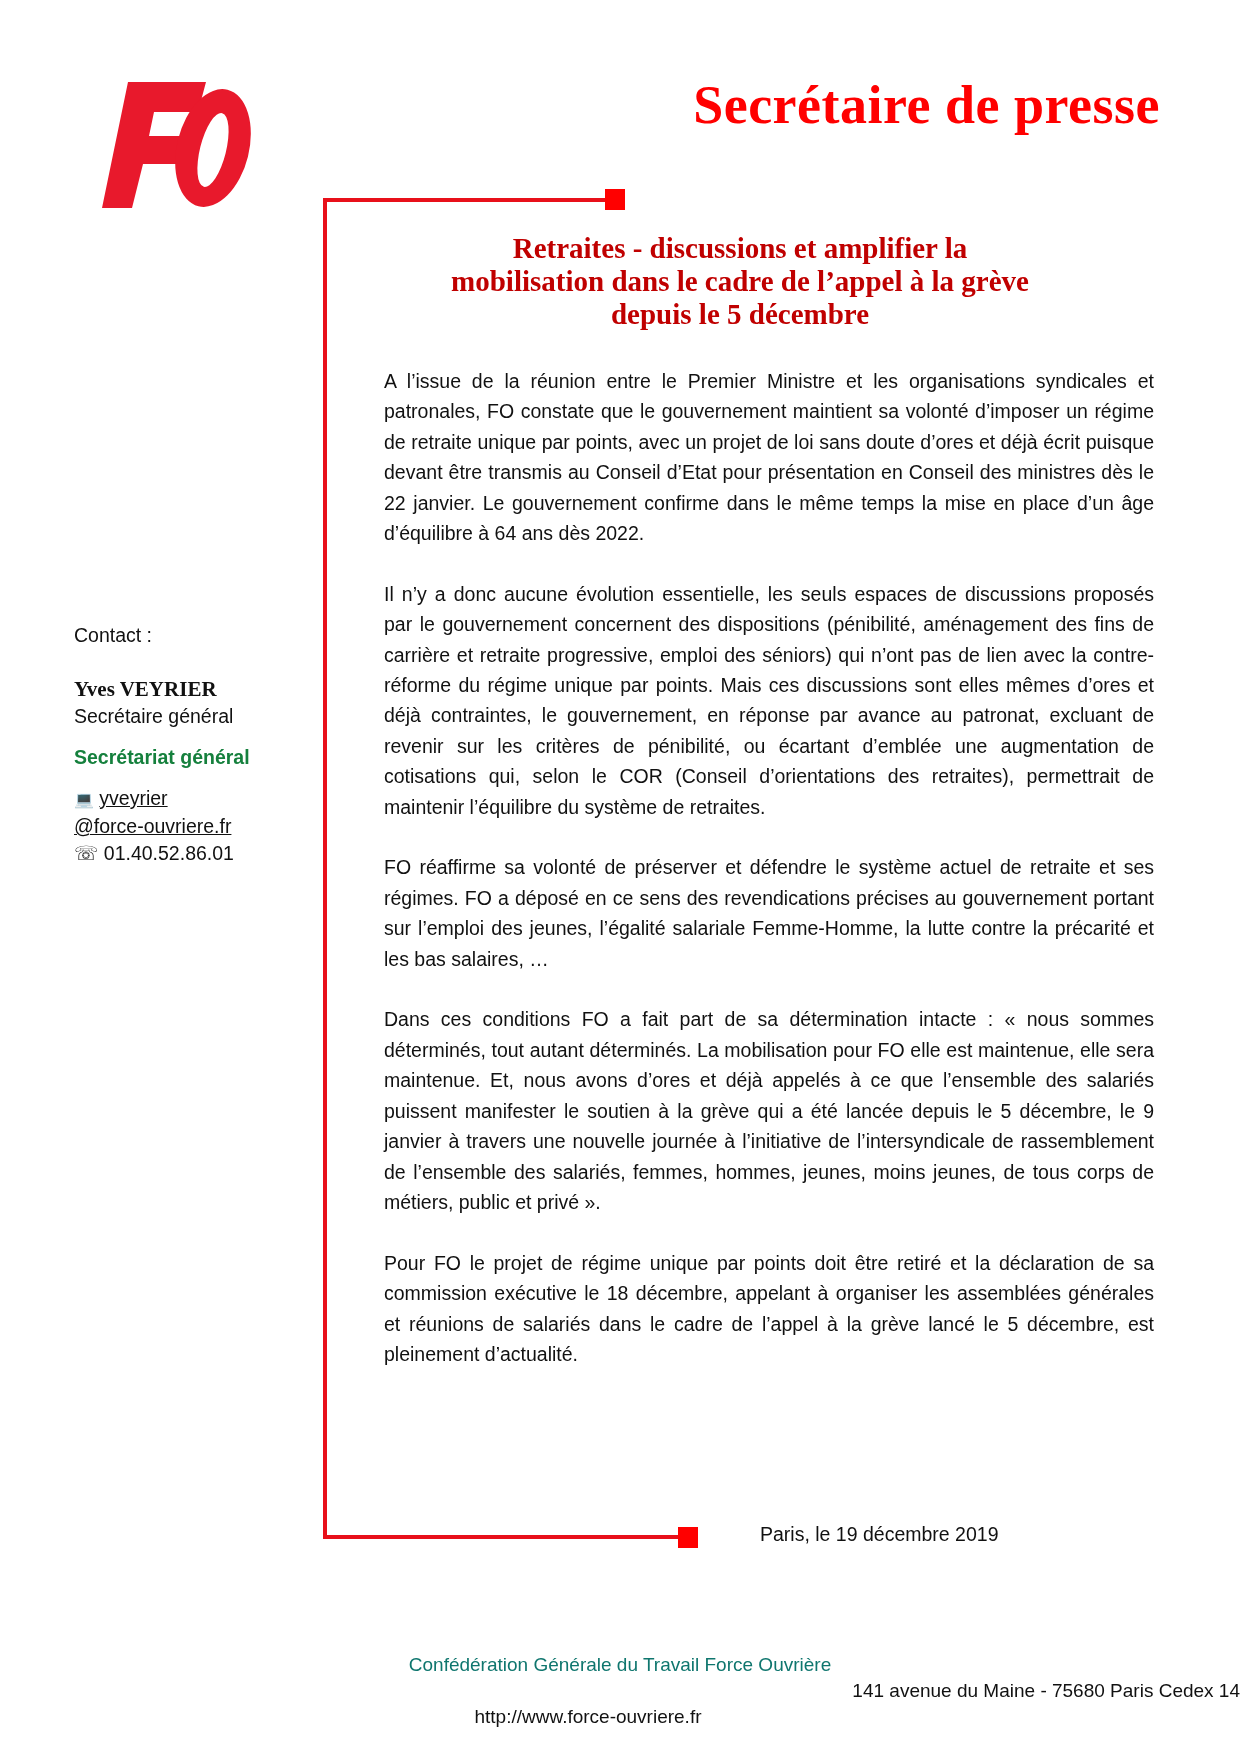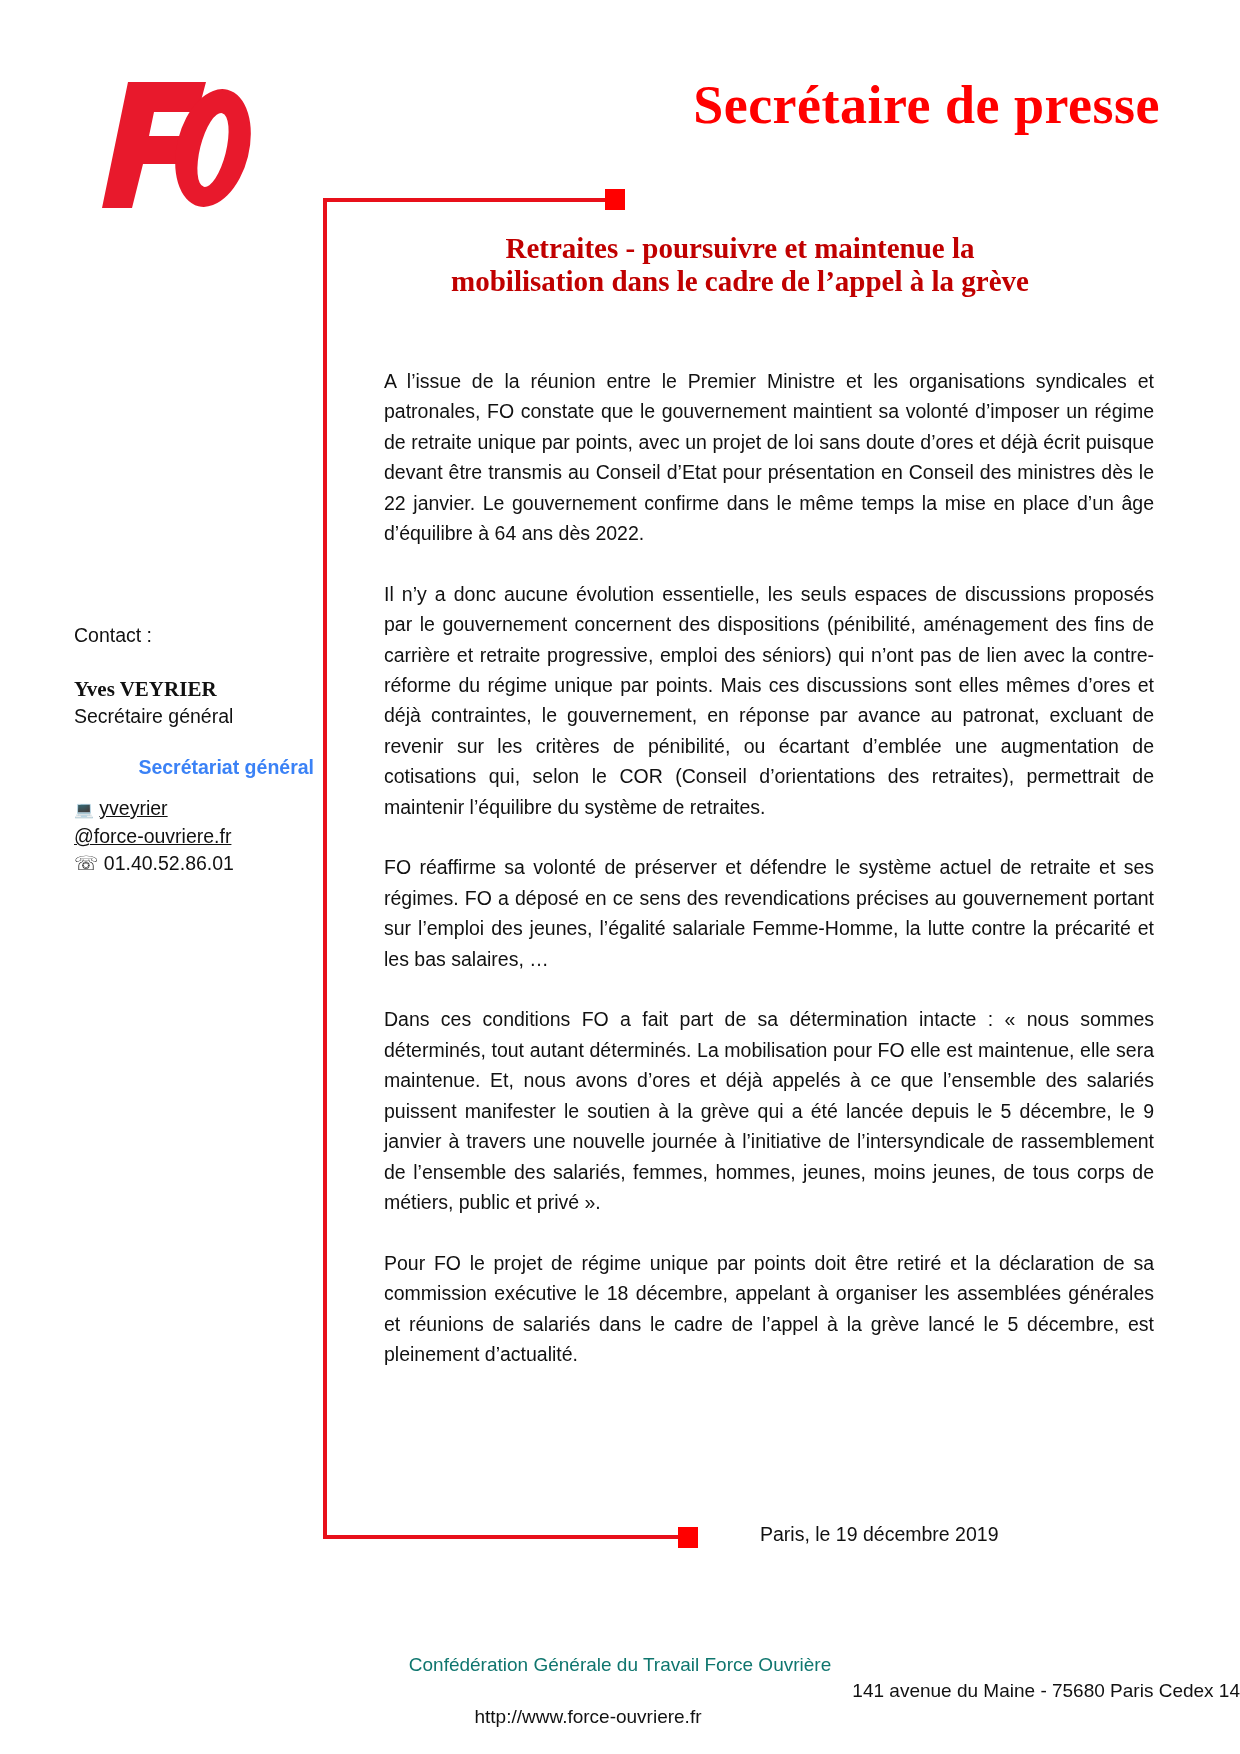--- a/index.html
+++ b/index.html
@@ -12,21 +12,21 @@
   .sq { position:absolute; width:20px; height:21px; background:#ff0000; }
   .sq-top { left:605px; top:189px; }
   .sq-bottom { left:678px; top:1527px; }
   .headline { position:absolute; left:370px; top:232px; width:740px; text-align:center; font-family:"Liberation Serif", serif; font-weight:bold; font-size:29px; line-height:33px; color:#c00000; }
   .body { position:absolute; left:384px; top:366px; width:770px; font-family:"Liberation Sans", sans-serif; font-size:19.5px; line-height:30.4px; text-align:justify; color:#111; }
   .body p { margin:0 0 30.4px 0; }
   .date { position:absolute; left:760px; top:1523px; width:394px; text-align:left; font-size:19.5px; }
   .contact { position:absolute; left:74px; top:622px; width:240px; font-size:19.5px; line-height:27px; }
   .contact .label { margin-bottom:27px; }
   .contact .name { font-family:"Liberation Serif", serif; font-weight:bold; font-size:21px; }
-  .contact .secg { color:#3b82f6; font-weight:bold; margin-top:24px; margin-bottom:14px;text-align:right; }
+  .contact .secg { color:#15803d; font-weight:bold; margin-top:14px; margin-bottom:14px; }
   .contact a { color:#111; text-decoration:underline; }
   .footer { position:absolute; left:0; width:1240px; text-align:center; font-size:19px; }
   .f1 { top:1654px; color:#0f766e; }
   .f2 { top:1680px; color:#111;text-align:right; }
   .f3 { top:1706px; color:#111; padding-right:64px; box-sizing:border-box; }
 </style>
 </head>
 <body>
 
 <div class="logo">
@@ -41,22 +41,23 @@
 
 <div class="press-title">Secrétaire de presse</div>
 
 <div class="frame-top"></div>
 <div class="sq sq-top"></div>
 <div class="frame-left"></div>
 <div class="frame-bottom"></div>
 <div class="sq sq-bottom"></div>
 
 <div class="headline">
-  <div>Retraites - poursuivre et maintenue la</div>
+  <div>Retraites - discussions et amplifier la</div>
   <div>mobilisation dans le cadre de l’appel à la grève</div>
+  <div>depuis le 5 décembre</div>
 </div>
 
 <div class="body">
   <p>A l’issue de la réunion entre le Premier Ministre et les organisations syndicales et patronales, FO constate que le gouvernement maintient sa volonté d’imposer un régime de retraite unique par points, avec un projet de loi sans doute d’ores et déjà écrit puisque devant être transmis au Conseil d’Etat pour présentation en Conseil des ministres dès le 22 janvier. Le gouvernement confirme dans le même temps la mise en place d’un âge d’équilibre à 64 ans dès 2022.</p>
   <p>Il n’y a donc aucune évolution essentielle, les seuls espaces de discussions proposés par le gouvernement concernent des dispositions (pénibilité, aménagement des fins de carrière et retraite progressive, emploi des séniors) qui n’ont pas de lien avec la contre-réforme du régime unique par points. Mais ces discussions sont elles mêmes d’ores et déjà contraintes, le gouvernement, en réponse par avance au patronat, excluant de revenir sur les critères de pénibilité, ou écartant d’emblée une augmentation de cotisations qui, selon le COR (Conseil d’orientations des retraites), permettrait de maintenir l’équilibre du système de retraites.</p>
   <p>FO réaffirme sa volonté de préserver et défendre le système actuel de retraite et ses régimes. FO a déposé en ce sens des revendications précises au gouvernement portant sur l’emploi des jeunes, l’égalité salariale Femme-Homme, la lutte contre la précarité et les bas salaires, …</p>
   <p>Dans ces conditions FO a fait part de sa détermination intacte : « nous sommes déterminés, tout autant déterminés. La mobilisation pour FO elle est maintenue, elle sera maintenue. Et, nous avons d’ores et déjà appelés à ce que l’ensemble des salariés puissent manifester le soutien à la grève qui a été lancée depuis le 5 décembre, le 9 janvier à travers une nouvelle journée à l’initiative de l’intersyndicale de rassemblement de l’ensemble des salariés, femmes, hommes, jeunes, moins jeunes, de tous corps de métiers, public et privé ».</p>
   <p>Pour FO le projet de régime unique par points doit être retiré et la déclaration de sa commission exécutive le 18 décembre, appelant à organiser les assemblées générales et réunions de salariés dans le cadre de l’appel à la grève lancé le 5 décembre, est pleinement d’actualité.</p>
 </div>
 

